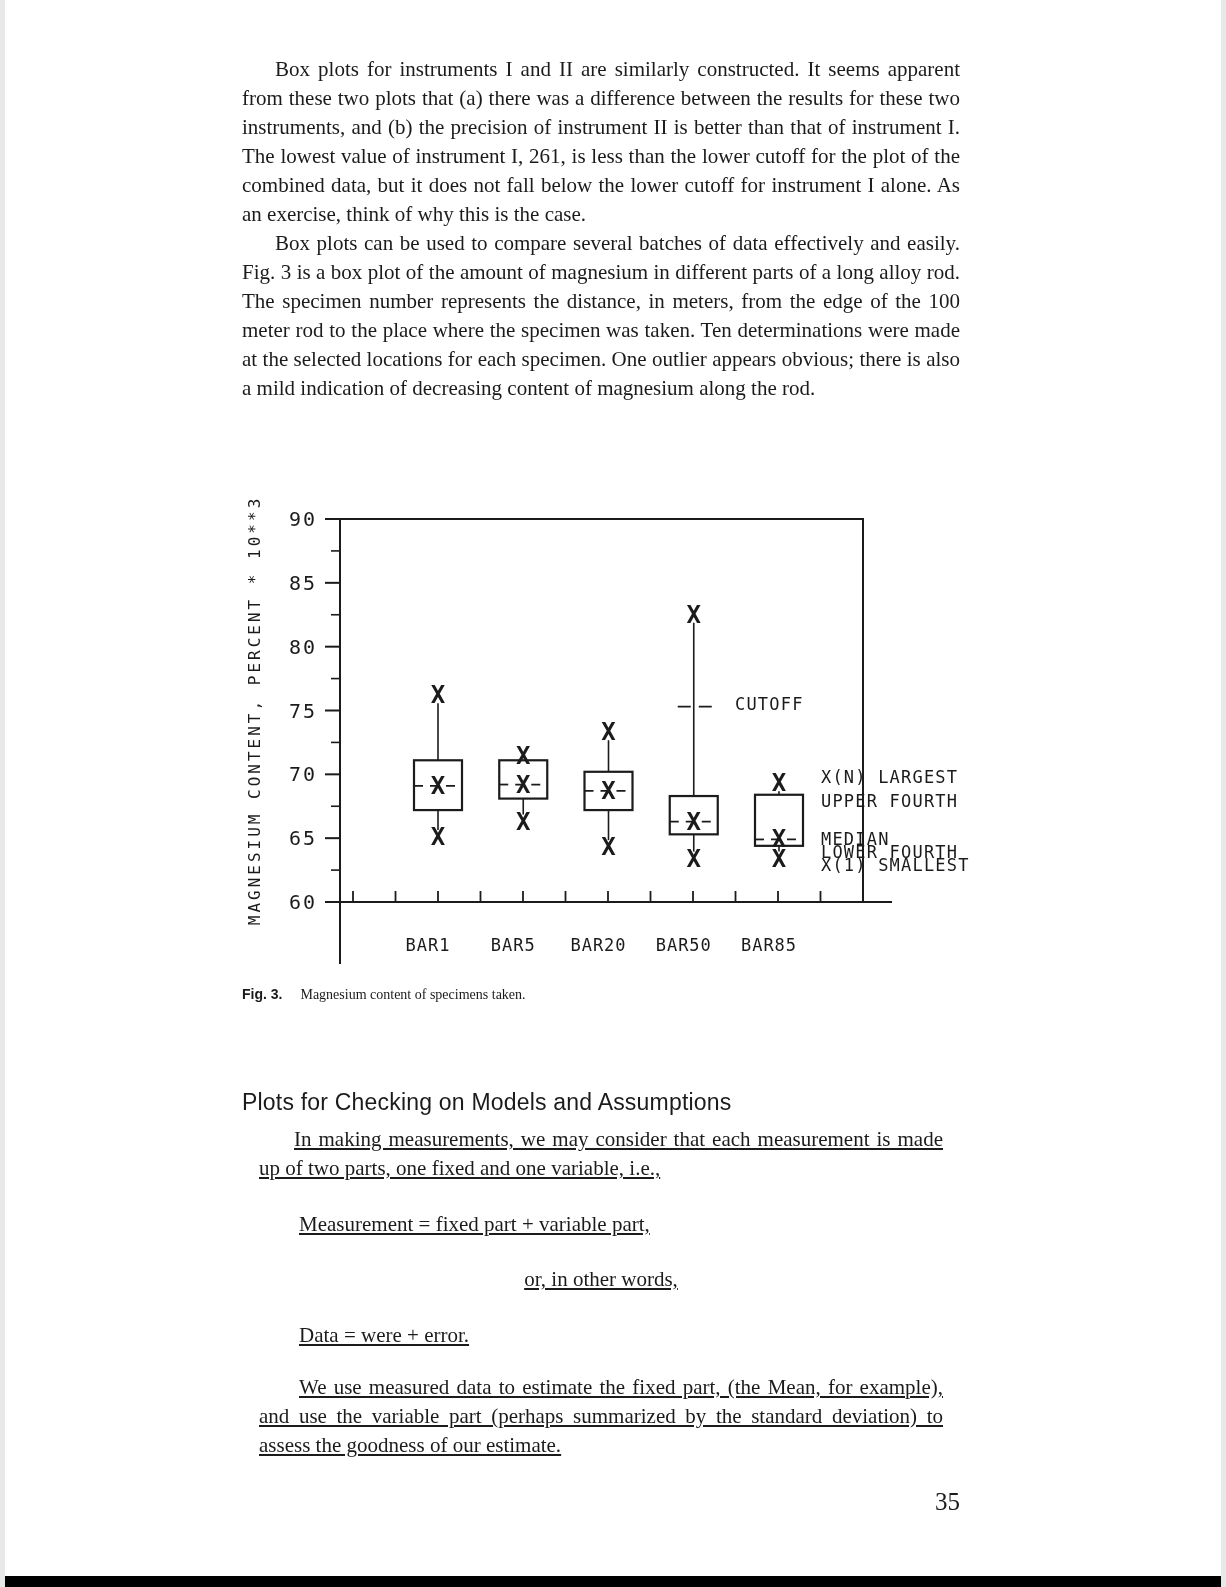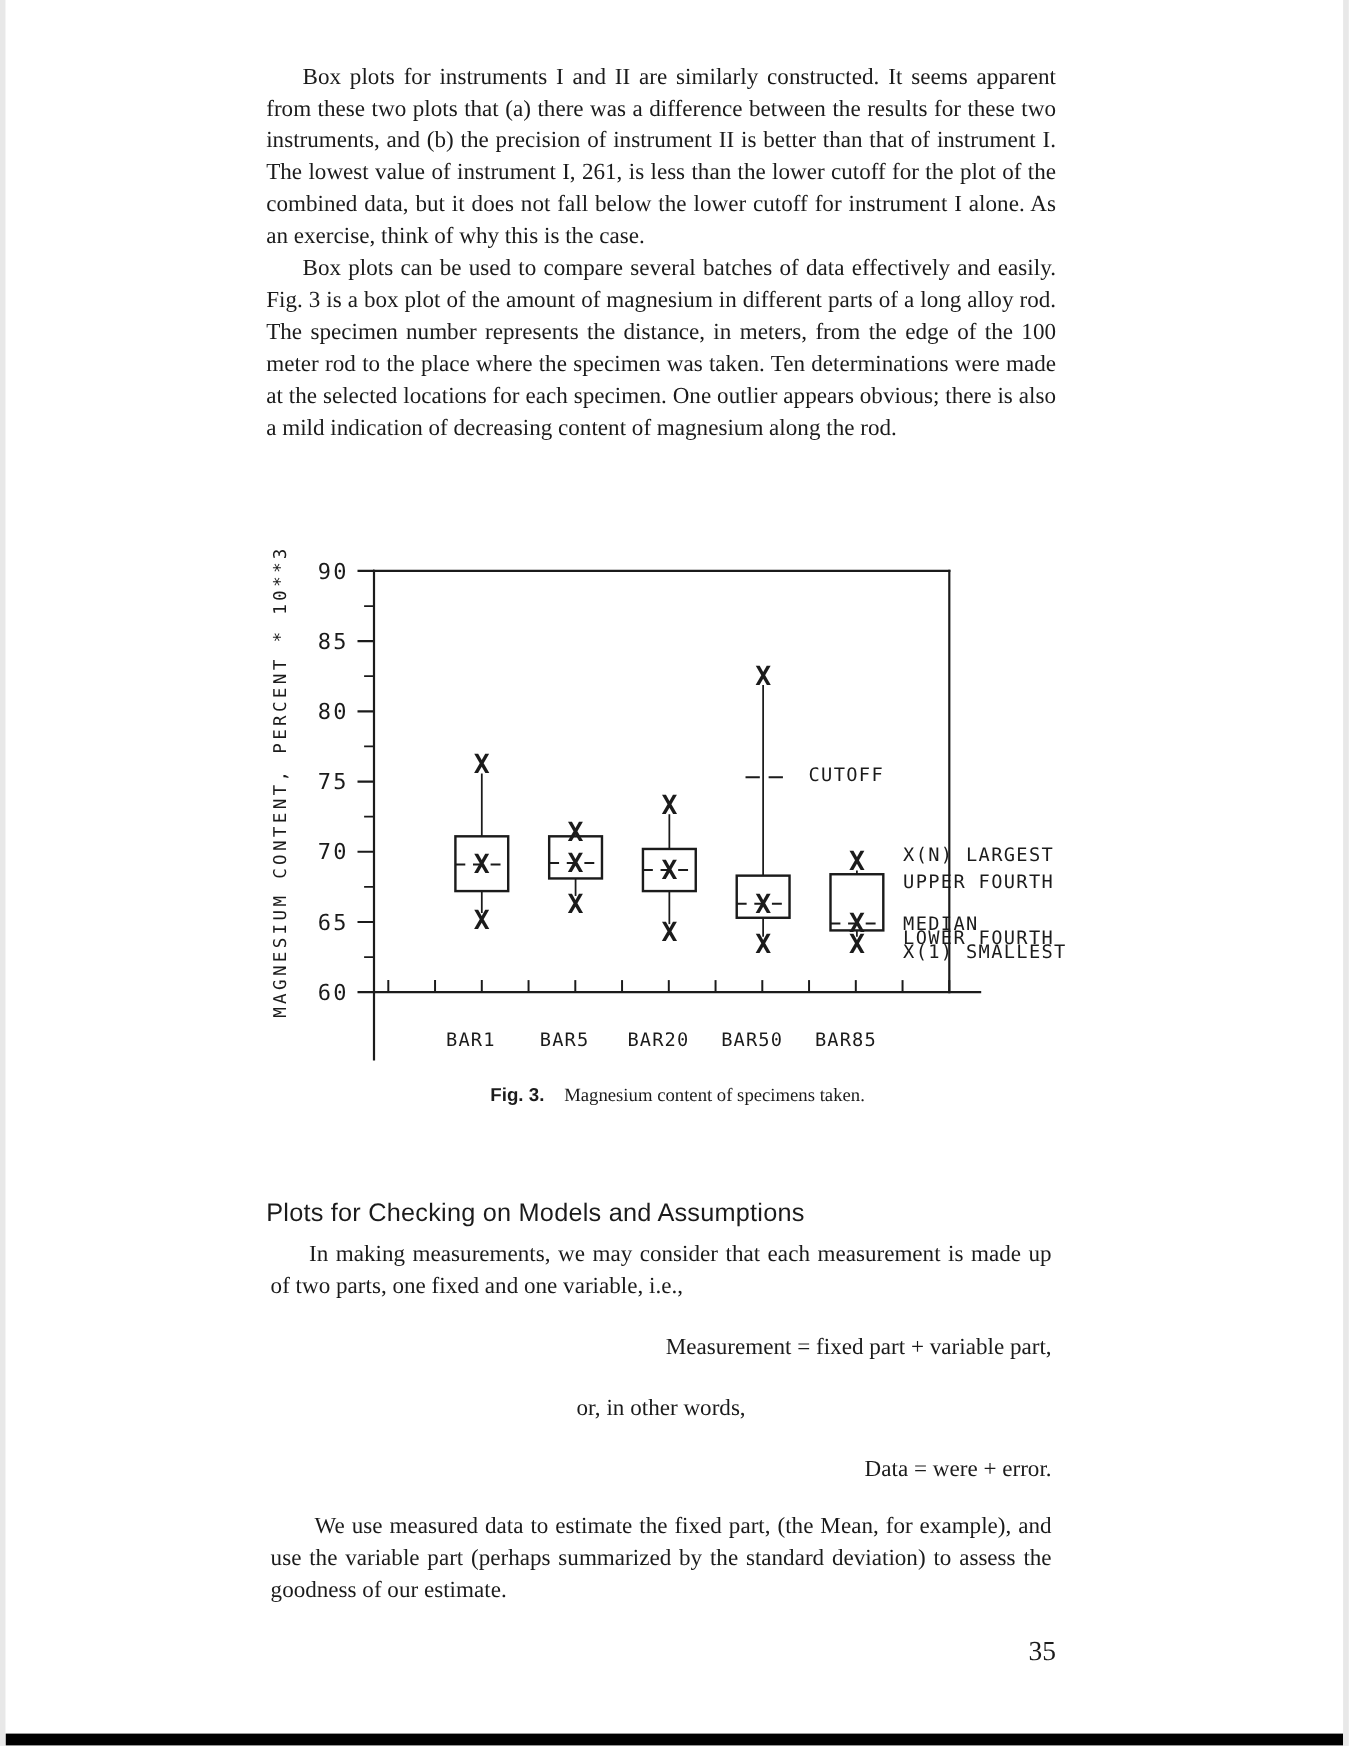--- a/index.html
+++ b/index.html
@@ -19,32 +19,32 @@
   }
   .text-block p{margin:0;text-indent:33px;}
   .figure-wrap{position:absolute;left:228px;top:495px;width:760px;height:480px;}
   .figure-wrap svg{display:block;}
   .tick-label{font-family:"DejaVu Sans Mono","Liberation Mono",monospace;font-size:20px;letter-spacing:2px;fill:#1b1b1b;}
   .cat-label{font-family:"DejaVu Sans Mono","Liberation Mono",monospace;font-size:17px;letter-spacing:1px;fill:#1b1b1b;}
   .ylabel{font-family:"DejaVu Sans Mono","Liberation Mono",monospace;font-size:16px;letter-spacing:3px;fill:#1b1b1b;}
   .ann-label{font-family:"DejaVu Sans Mono","Liberation Mono",monospace;font-size:17px;letter-spacing:1.2px;fill:#1b1b1b;}
   .xmark{font-family:"DejaVu Sans Mono","Liberation Mono",monospace;font-size:24px;font-weight:700;fill:#1b1b1b;}
   .caption{
-    position:absolute;left:252px;top:986px;width:718px;
-    text-align:center;font-size:17px;
+    position:absolute;left:237px;top:986px;width:718px;
+    text-align:left;font-size:14px;
   }
   .caption .cap-label{font-family:"Liberation Sans","DejaVu Sans",sans-serif;font-weight:bold;margin-right:18px;}
   .section{position:absolute;left:237px;top:1088px;width:718px;font-size:21px;line-height:29px;}
   .section h2{
     font-family:"Liberation Sans","DejaVu Sans",sans-serif;
     font-size:23px;font-weight:normal;margin:0;line-height:28px;letter-spacing:.2px;
   }
-  .section p{margin:4px;text-align:justify;}
+  .section p{margin:17px;text-align:justify;text-decoration:underline;}
   .section .para{text-indent:35px;margin-top:9px;}
-  .section .equation{margin-top:27px;padding-left:40px;text-indent:0;text-align:right;}
+  .section .equation{margin-top:27px;padding-left:40px;text-indent:0;text-align:left;}
   .section .plain{margin-top:26px;text-indent:0;text-align:center;}
   .section .para2{text-indent:40px;margin-top:23px;}
   .page-number{position:absolute;left:237px;top:1488px;width:718px;text-align:right;font-size:25px;}
   .bottom-edge{position:absolute;left:0;bottom:0;width:100%;height:11px;background:#000;}
 </style>
 </head>
 <body>
 
 <div class="page">
 

